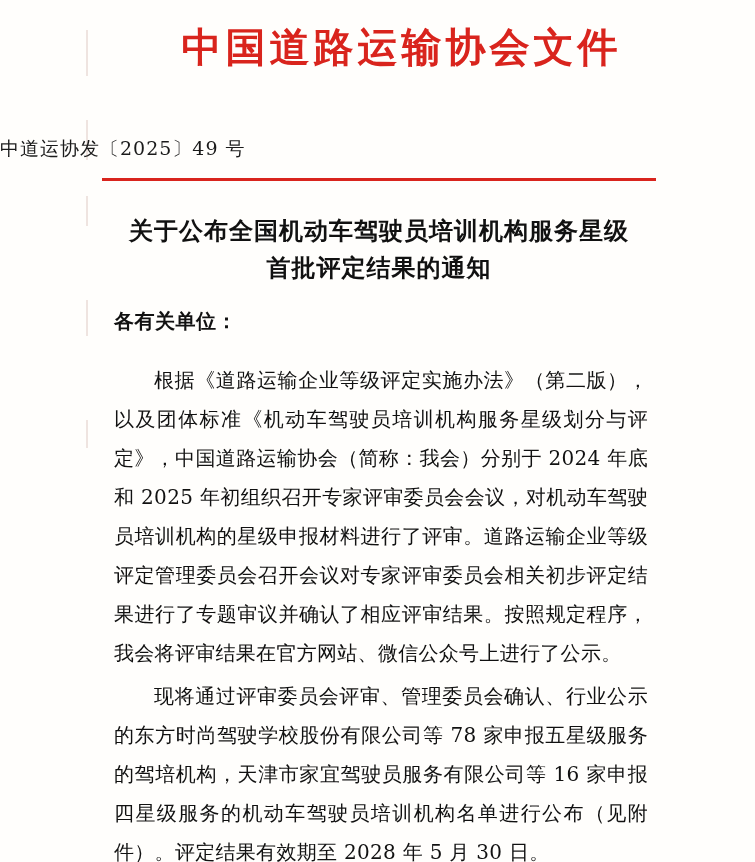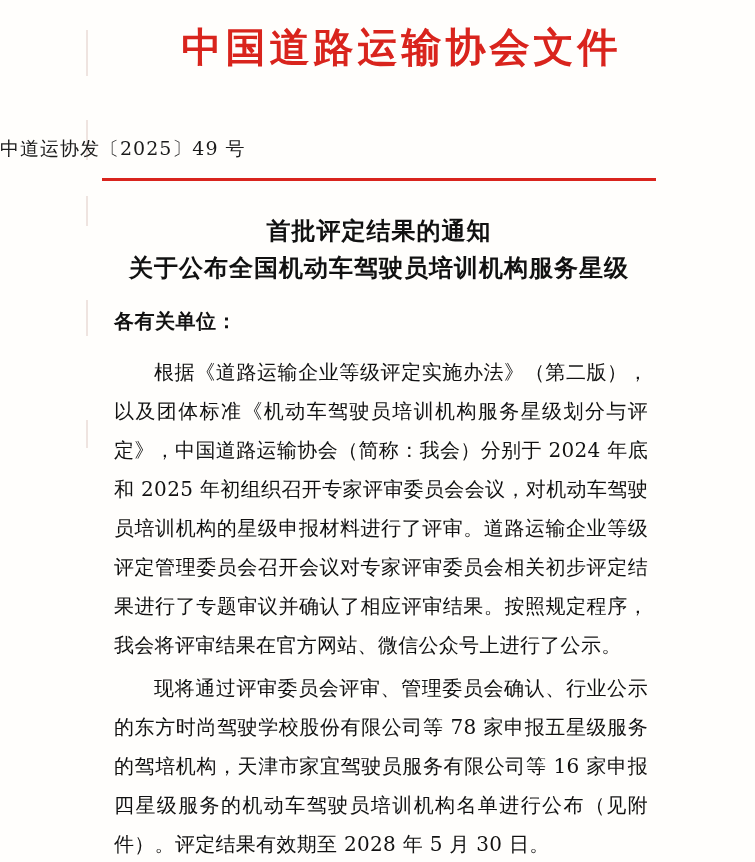--- a/index.html
+++ b/index.html
@@ -87,21 +87,21 @@
     letter-spacing: .5px;
     font-weight: bold;
   }
   .para {
     font-size: 20px;
     line-height: 1.95;
     letter-spacing: .3px;
     text-align: justify;
     text-justify: inter-ideograph;
     text-indent: 2em;
-    margin-top: 12px;
+    margin-top: 20px;
   }
   .para + .para {
     margin-top: 4px;
   }
 </style>
 </head>
 <body>
 
 <div class="page">
 
@@ -113,22 +113,22 @@
 
   <div class="doc-header">
     <div class="title-red">中国道路运输协会文件</div>
   </div>
 
   <div class="doc-number">中道运协发〔2025〕49 号</div>
 
   <div class="red-rule"></div>
 
   <div class="doc-title">
+    <div>关于公布全国机动车驾驶员培训机构服务星级</div>
     <div>首批评定结果的通知</div>
-    <div>关于公布全国机动车驾驶员培训机构服务星级</div>
   </div>
 
   <div class="body-area">
     <div class="salutation">各有关单位：</div>
     <div class="para">根据《道路运输企业等级评定实施办法》（第二版），以及团体标准《机动车驾驶员培训机构服务星级划分与评定》，中国道路运输协会（简称：我会）分别于 2024 年底和 2025 年初组织召开专家评审委员会会议，对机动车驾驶员培训机构的星级申报材料进行了评审。道路运输企业等级评定管理委员会召开会议对专家评审委员会相关初步评定结果进行了专题审议并确认了相应评审结果。按照规定程序，我会将评审结果在官方网站、微信公众号上进行了公示。</div>
     <div class="para">现将通过评审委员会评审、管理委员会确认、行业公示的东方时尚驾驶学校股份有限公司等 78 家申报五星级服务的驾培机构，天津市家宜驾驶员服务有限公司等 16 家申报四星级服务的机动车驾驶员培训机构名单进行公布（见附件）。评定结果有效期至 2028 年 5 月 30 日。</div>
   </div>
 
 </div>
 

